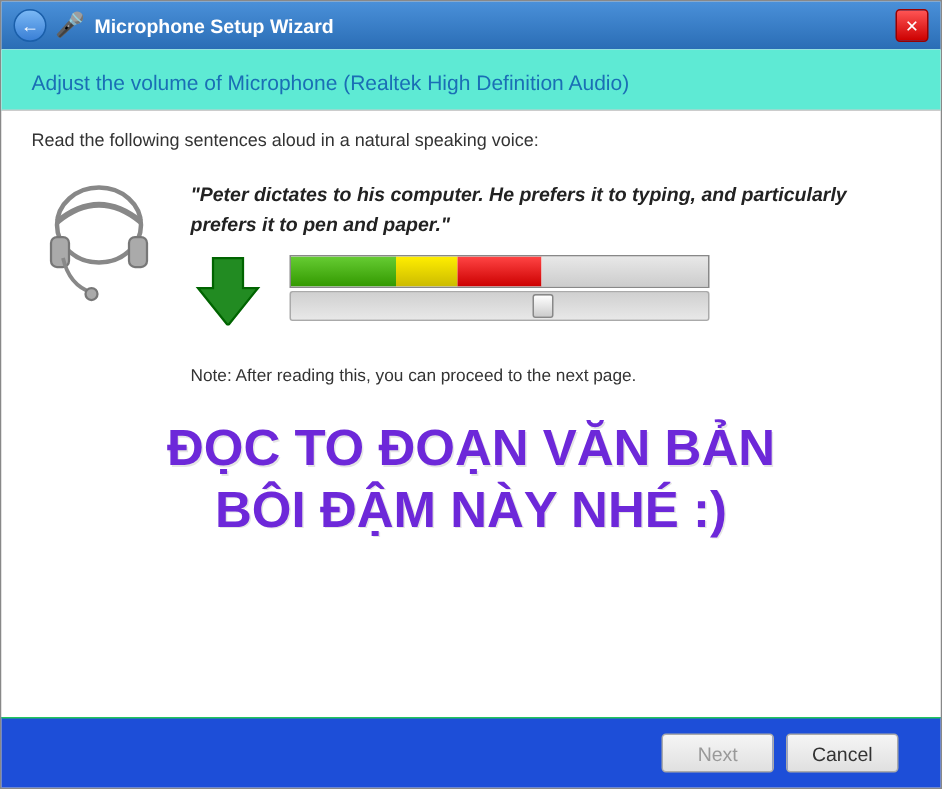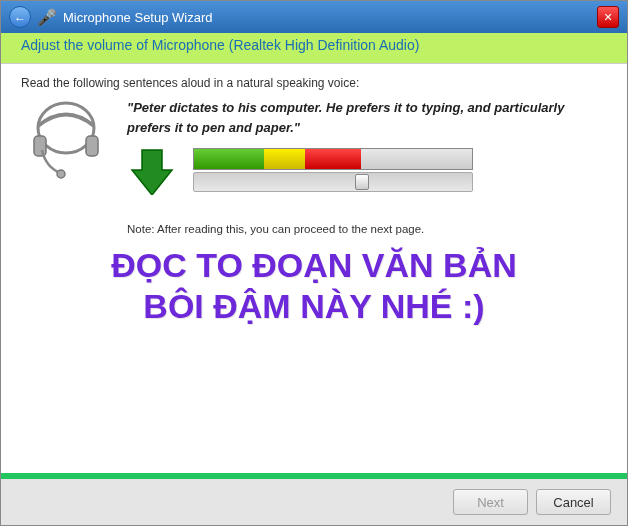--- a/index.html
+++ b/index.html
@@ -46,21 +46,21 @@
       color: white;
       font-size: 12px;
     }
     .title-icon {
       font-size: 16px;
       color: white;
     }
     .title-text {
       color: white;
       font-size: 13px;
-      font-weight: normal;
+      font-weight: bold;
     }
     .title-bar-controls {
       display: flex;
       gap: 2px;
     }
     .ctrl-btn {
       width: 22px;
       height: 22px;
       background: linear-gradient(to bottom, #e0e0e0, #c0c0c0);
       border: 1px solid #888;
@@ -78,35 +78,35 @@
       border-color: #900;
     }
     .content-area {
       flex: 1;
       display: flex;
       flex-direction: column;
       padding: 0;
       background: #fff;
     }
     .header-section {
-      background: #bef264;
-      padding: 4px 20px 10px 20px;
+      background: #5eead4;
+      padding: 14px 20px 10px 20px;
       border-bottom: 1px solid #ccc;
     }
     .header-title {
       color: #1a6eb5;
       font-size: 14px;
       font-weight: normal;
     }
     .main-section {
       flex: 1;
       padding: 12px 20px;
       display: flex;
       flex-direction: column;
-      gap: 4px;
+      gap: 16px;
     }
     .instruction-text {
       font-size: 12px;
       color: #333;
       margin-bottom: 4px;
     }
     .middle-row {
       display: flex;
       align-items: flex-start;
       gap: 16px;
@@ -193,26 +193,26 @@
     }
     .overlay-line {
       font-size: 34px;
       font-weight: bold;
       color: #6d28d9;
       line-height: 1.2;
       text-shadow: 1px 1px 0px rgba(0,0,0,0.1);
       font-family: Arial, sans-serif;
     }
     .footer {
-      border-top: 6px solid #22c55e;
-      padding: 10px 16px;
+      border-top: 1px solid #22c55e;
+      padding: 10px 28px;
       display: flex;
       justify-content: flex-end;
       gap: 8px;
-      background: #e5e5e5;
+      background: #1d4ed8;
       flex-shrink: 0;
     }
     .footer-btn {
       min-width: 75px;
       height: 26px;
       padding: 0 12px;
       background: linear-gradient(to bottom, #f5f5f5, #e0e0e0);
       border: 1px solid #aaa;
       border-radius: 3px;
       cursor: pointer;

